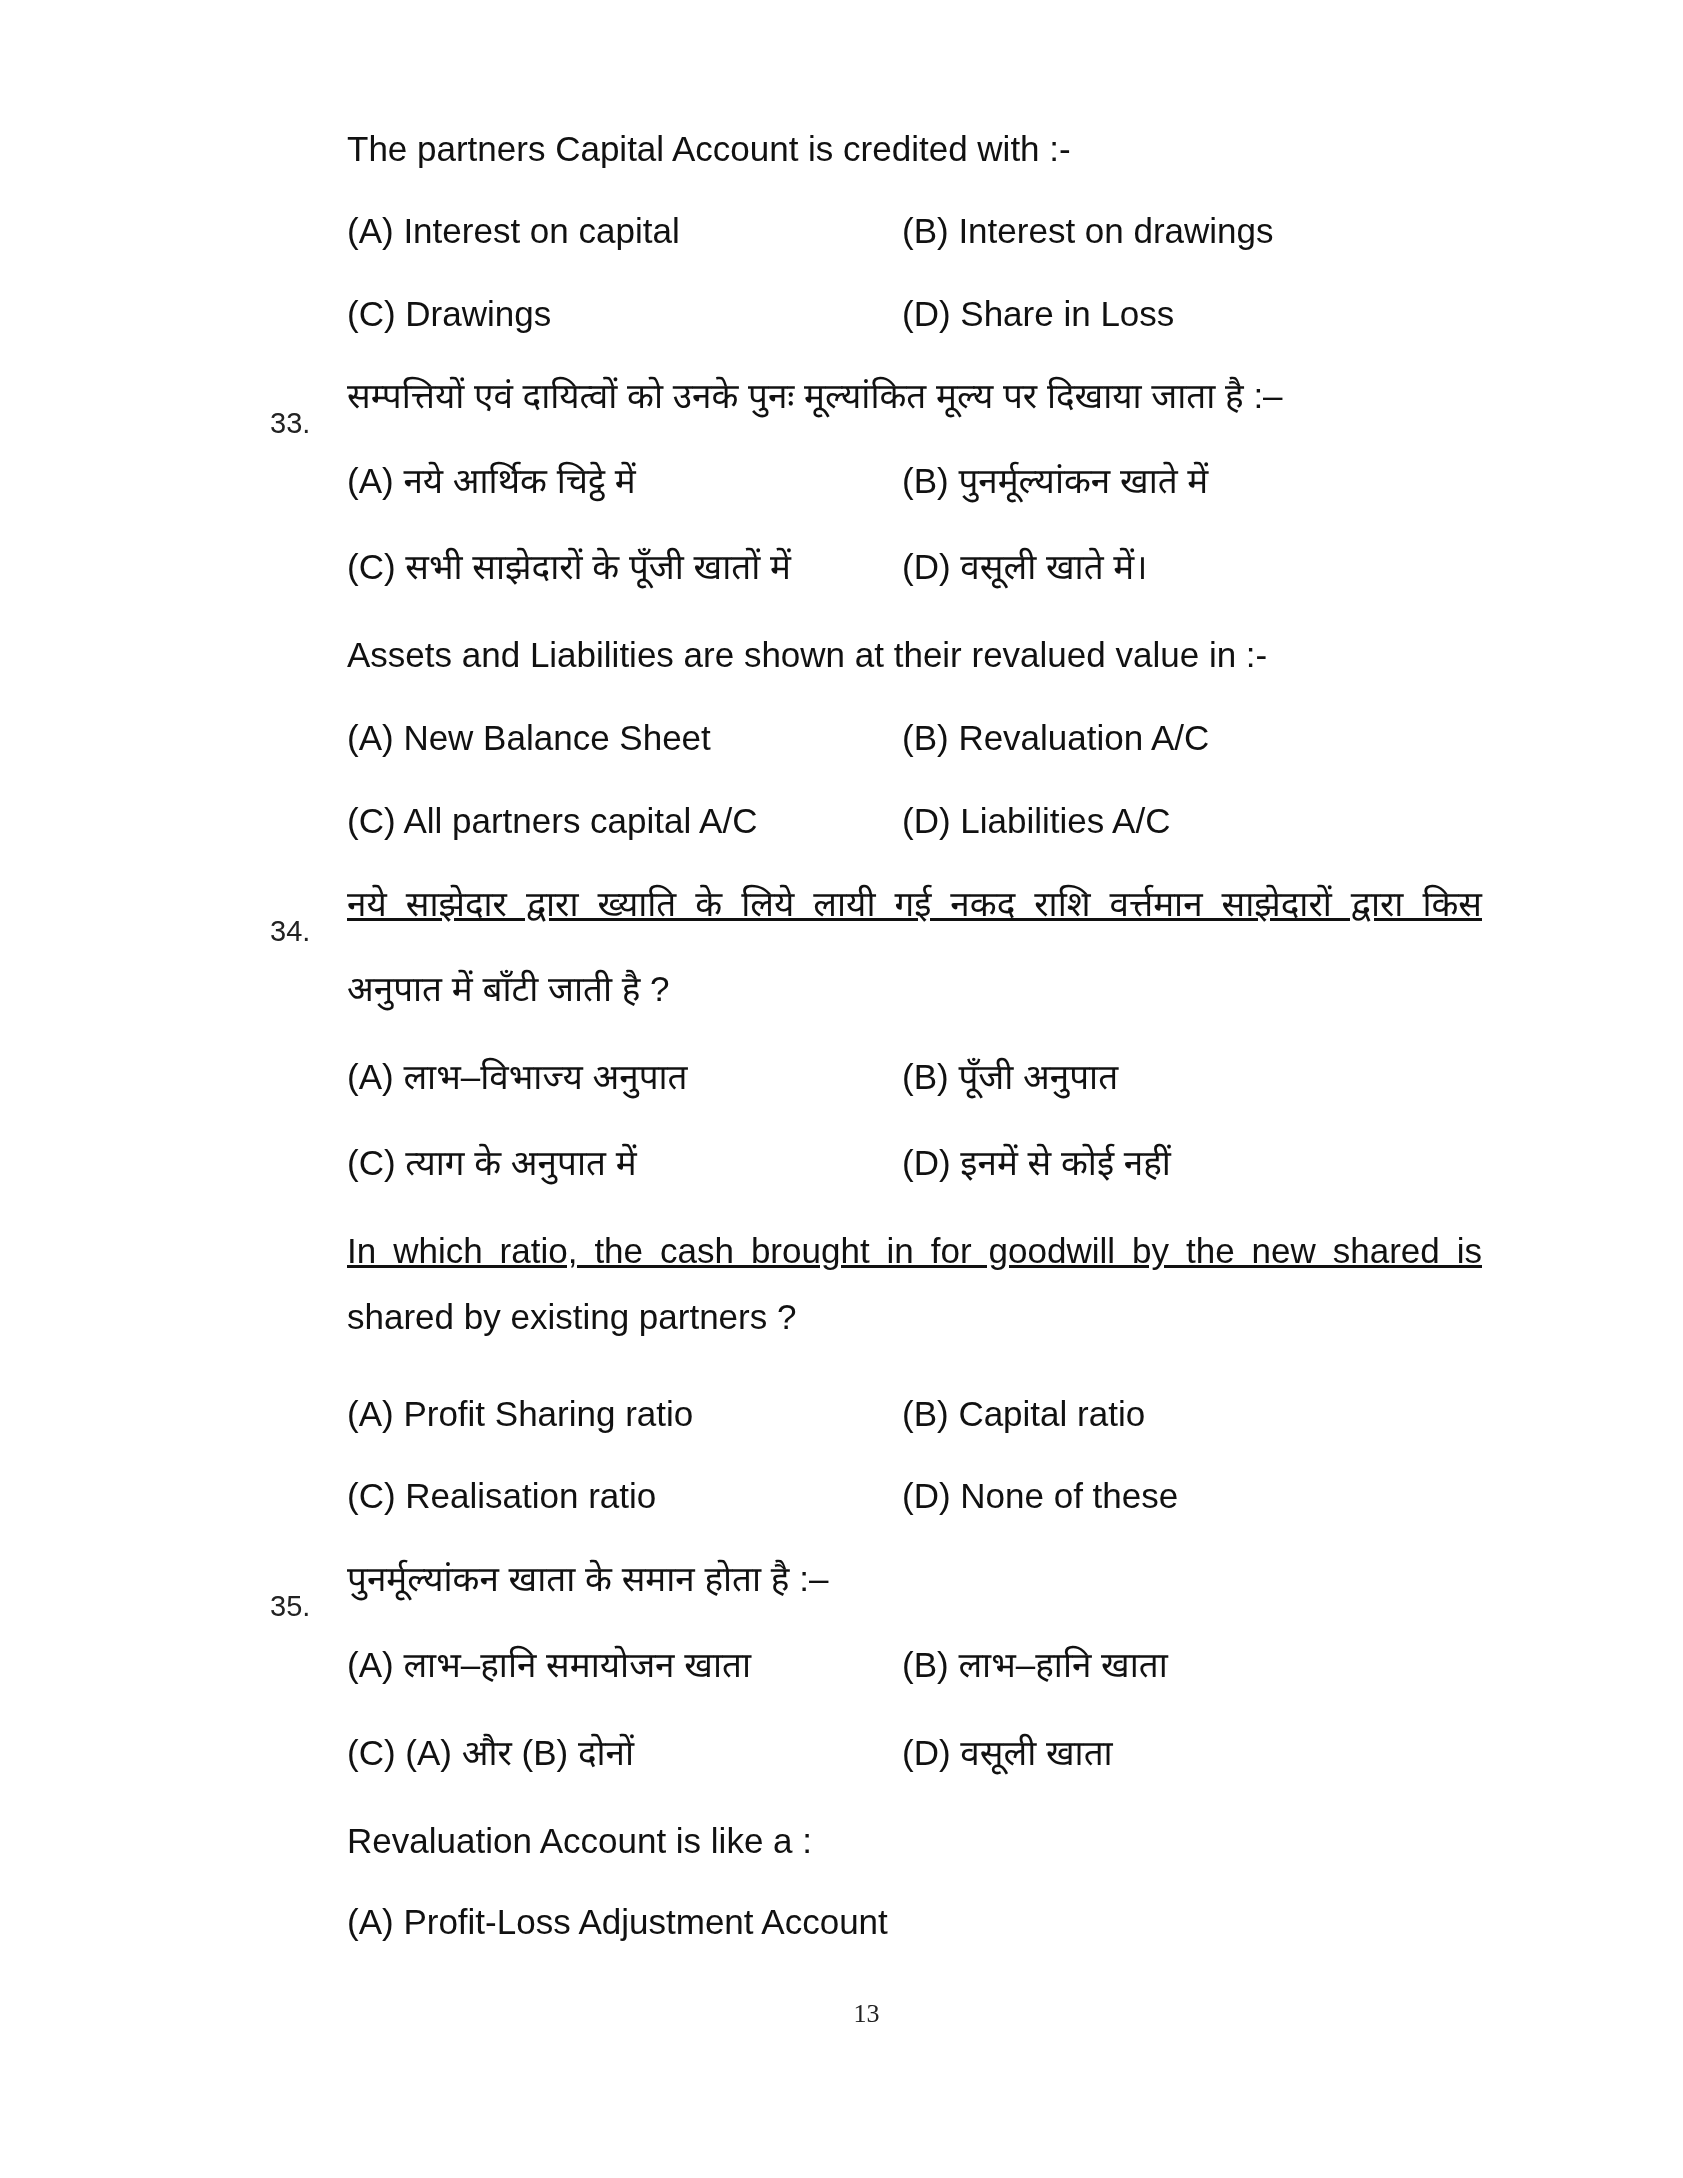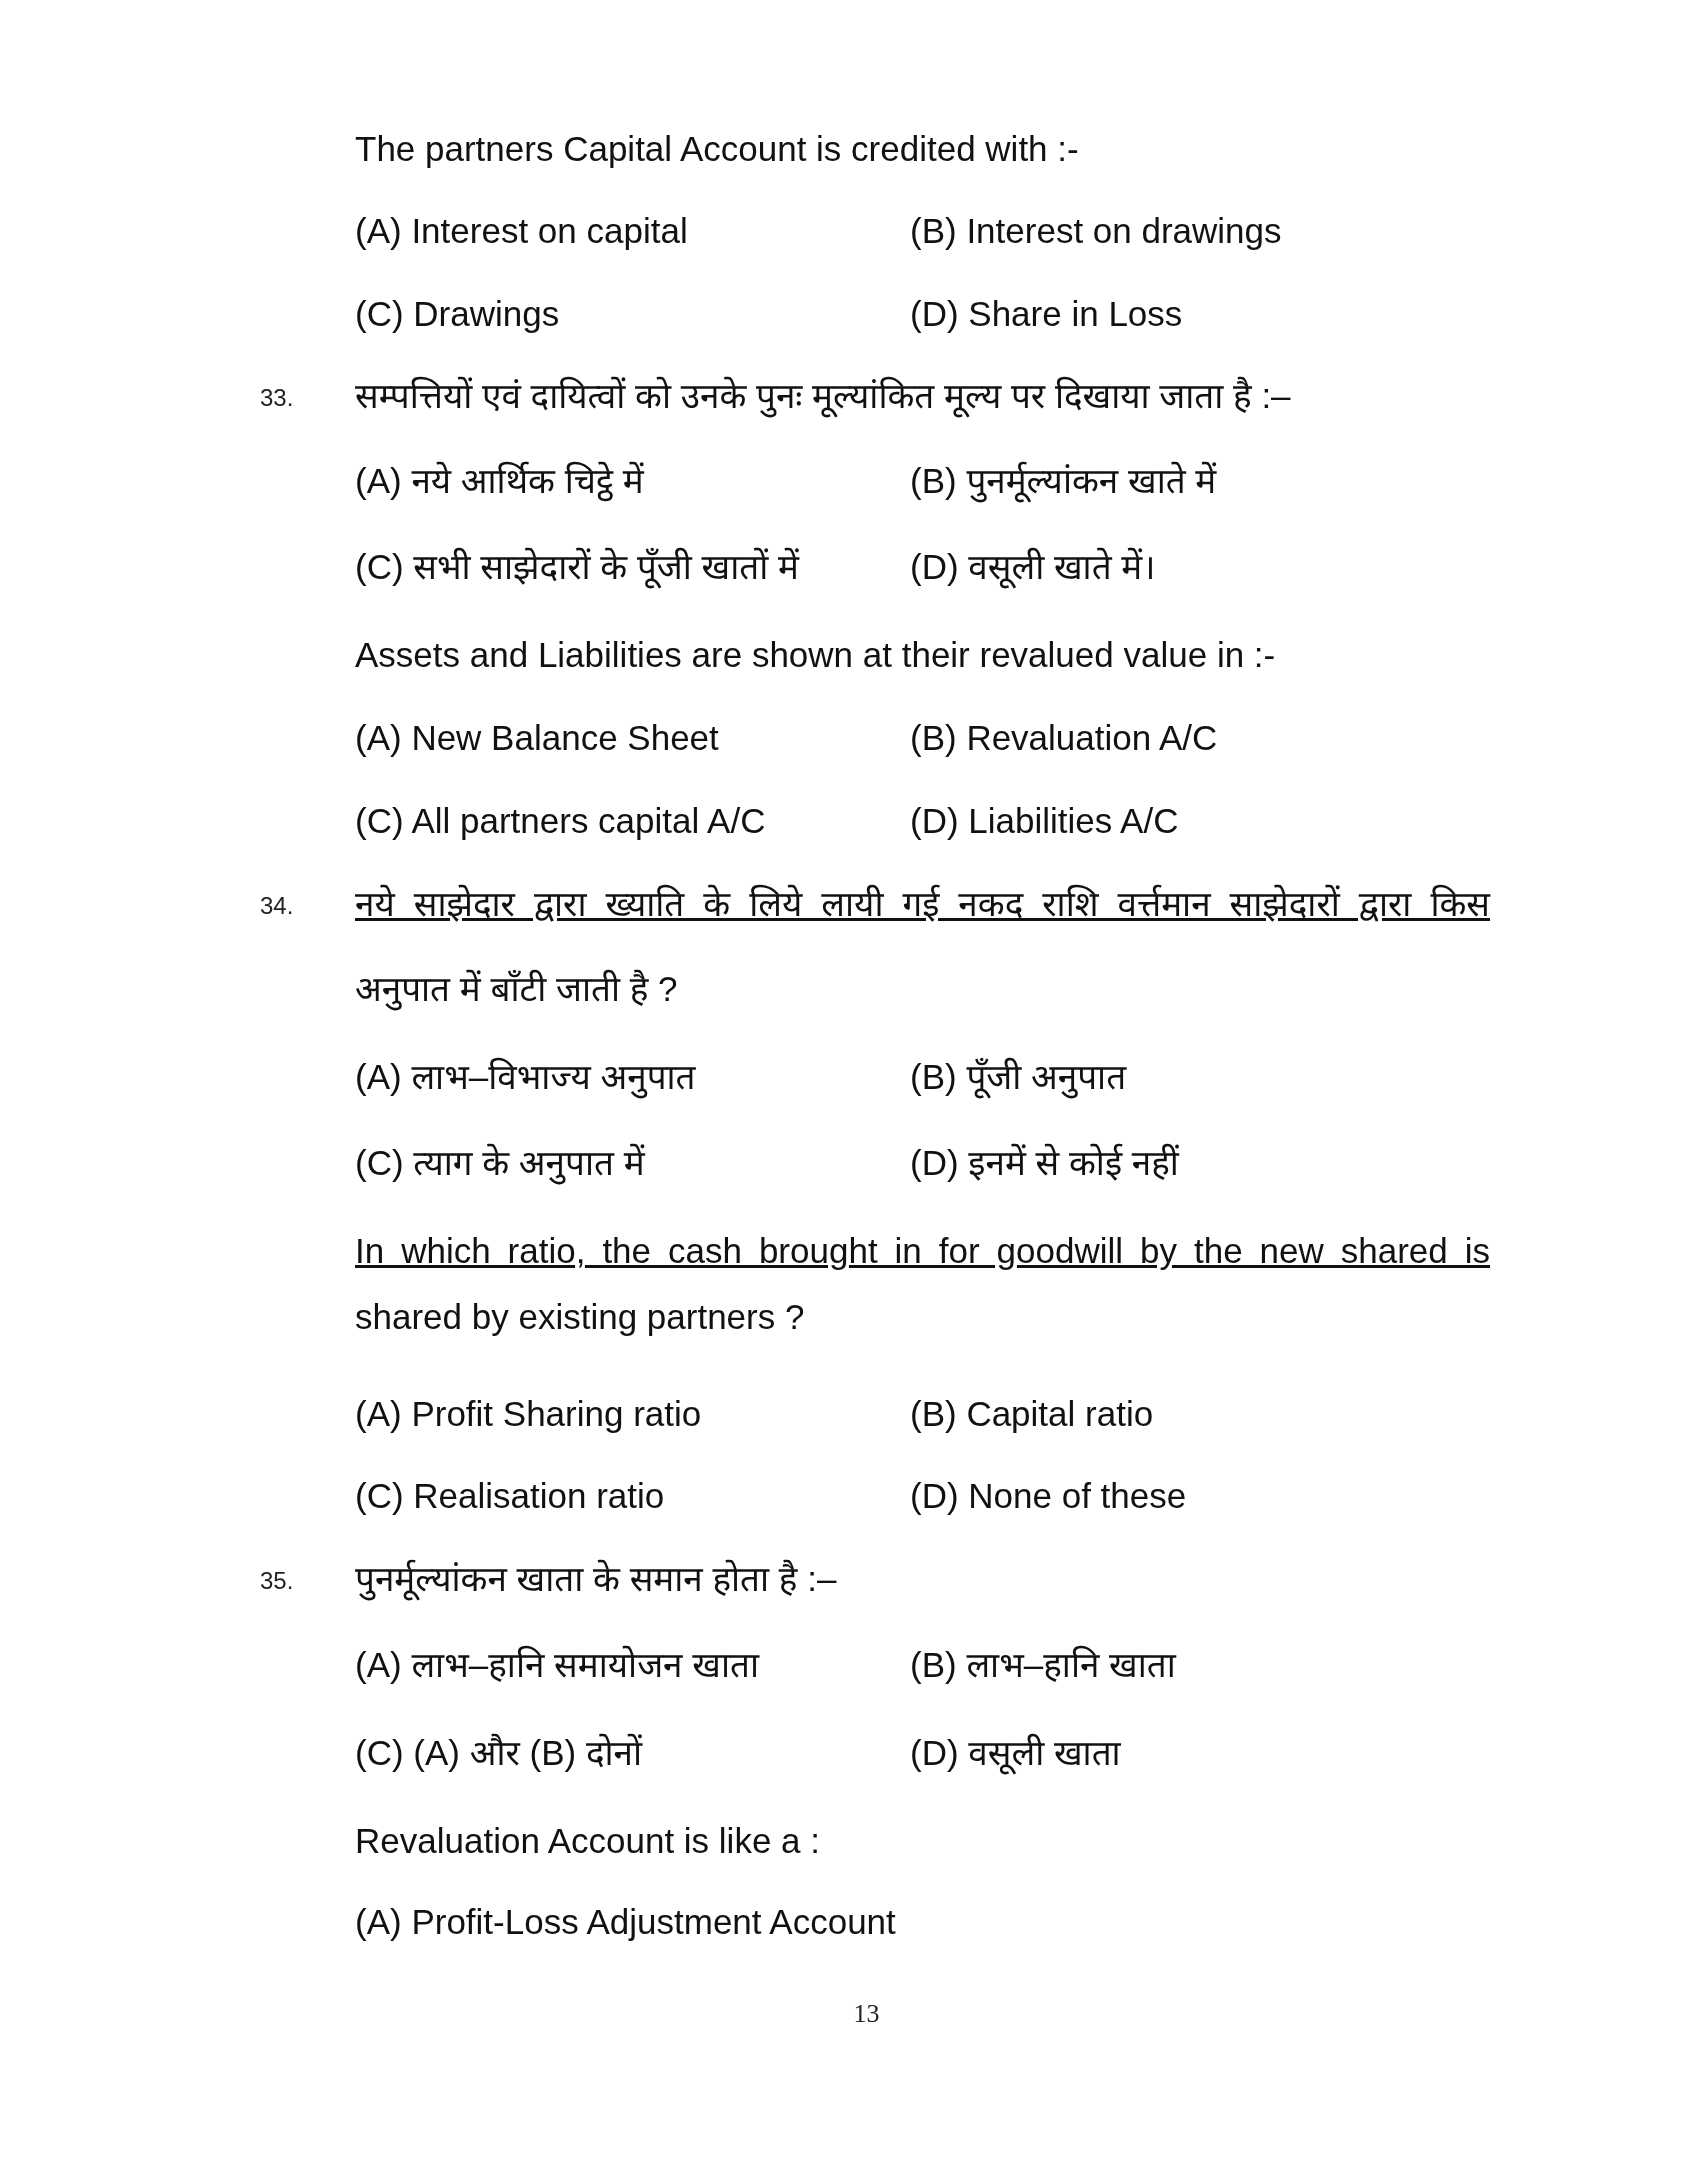--- a/index.html
+++ b/index.html
@@ -1,19 +1,19 @@
 <!DOCTYPE html>
 <html><head>
 <meta charset="utf-8">
 <style>
   html, body { margin:0; padding:0; background:#ffffff; }
   body { width:1683px; height:2178px; position:relative; overflow:hidden;
          font-family:"Liberation Sans", "DejaVu Sans", sans-serif; color:#111; }
-  .line { position:absolute; font-size:35px; line-height:44px; white-space:nowrap;margin-left:8px; }
-  .num { position:absolute; left:260px; font-size:24px; line-height:44px; color:#222; }
+  .line { position:absolute; font-size:35px; line-height:44px; white-space:nowrap; }
+  .num { position:absolute; left:270px; font-size:29px; line-height:44px; color:#222;margin-top:25px; }
   .q { left:347px; }
   .colA { left:347px; }
   .colB { left:902px; }
   .just { left:347px; width:1135px; text-align:justify; text-align-last:justify; white-space:normal;text-decoration:underline; }
   .pagenum { position:absolute; left:0; width:1733px; text-align:center; font-family:"Liberation Serif", serif;
              font-size:26px; line-height:30px; color:#222; }
 </style>
 </head>
 <body>
 

